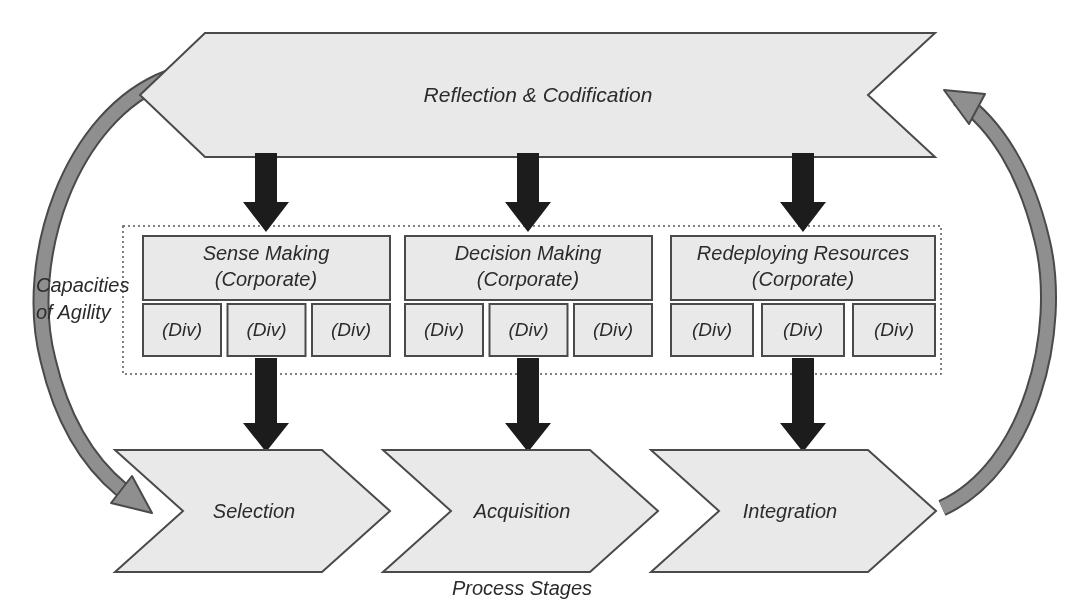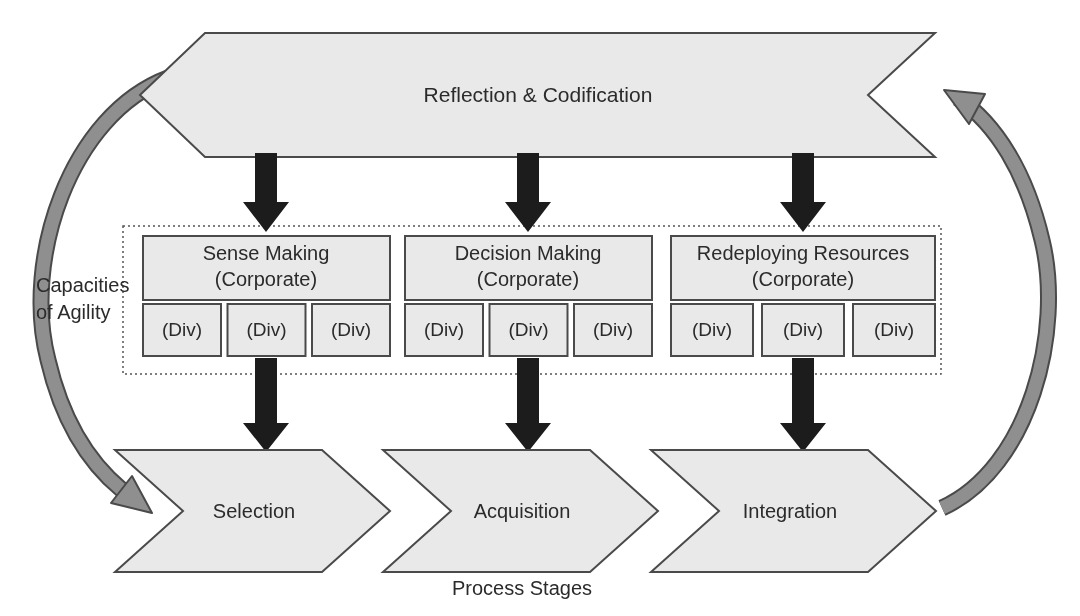--- a/index.html
+++ b/index.html
@@ -1,16 +1,16 @@
 <!DOCTYPE html>
 <html><head>
 <meta charset="utf-8">
 <style>
   html, body { margin: 0; padding: 0; background: #ffffff; }
-  .stage-wrap { width: 1080px; height: 616px; position: relative; background: #ffffff; overflow: hidden; }
+  .stage-wrap { width: 1080px; height: 616px; position: relative; background: #ffffff; overflow: hidden; font-style: italic; }
   svg text {
     font-family: "Liberation Sans", sans-serif;
     fill: #2b2b2b;
   }
   .shape  { fill: #e9e9e9; stroke: #4a4a4a; stroke-width: 2; }
   .divbox { fill: #e9e9e9; stroke: #4a4a4a; stroke-width: 2; }
   .blkarrow { fill: #1c1c1c; stroke: none; }
   .dashedbox { fill: none; stroke: #555555; stroke-width: 1.5; stroke-dasharray: 2 3; }
   .cycle-edge { fill: none; stroke: #4a4a4a; stroke-width: 17; stroke-linecap: butt; }
   .cycle-band { fill: none; stroke: #8f8f8f; stroke-width: 13; stroke-linecap: butt; }

